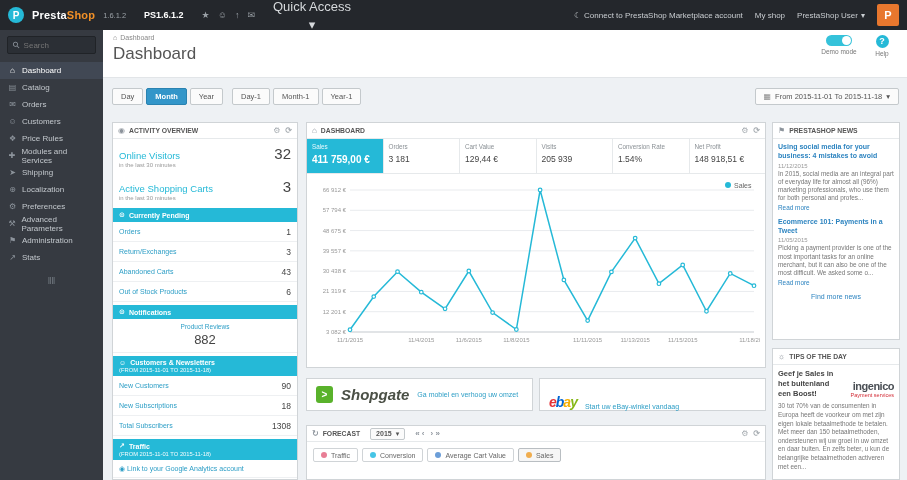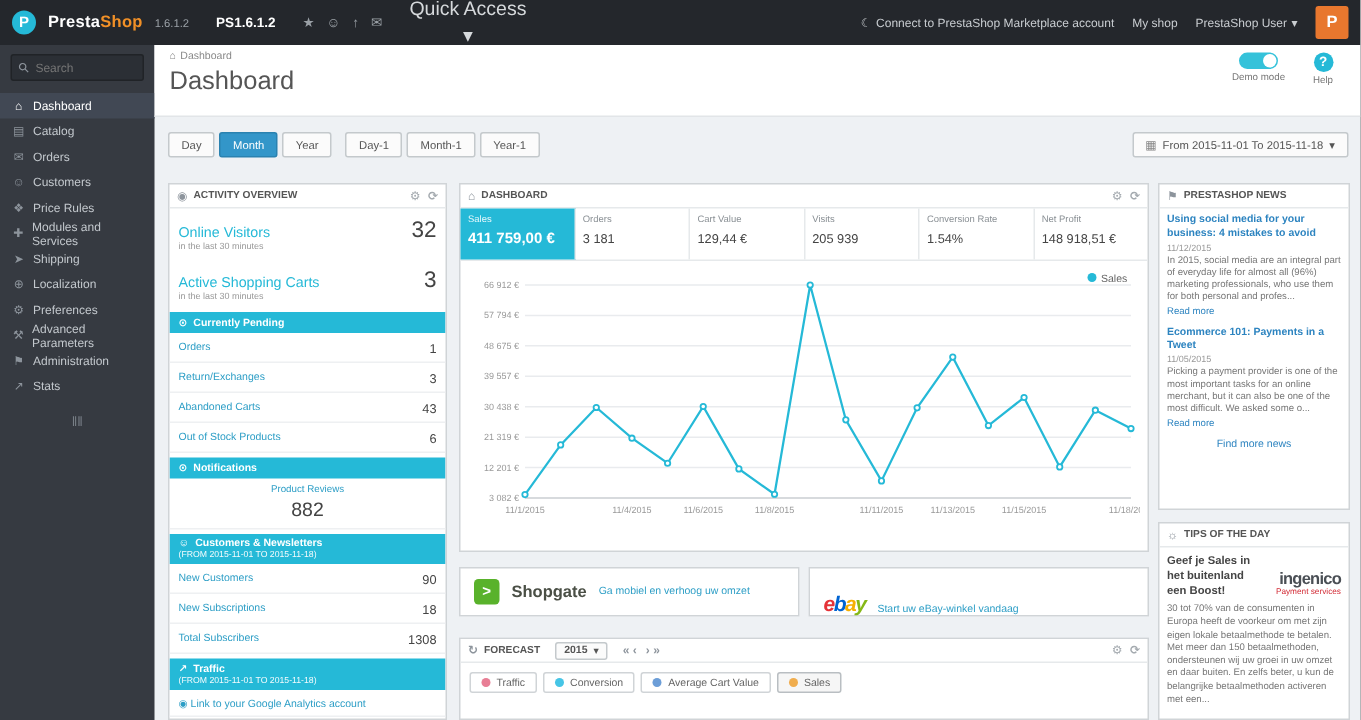--- a/index.html
+++ b/index.html
@@ -48,21 +48,21 @@
   .tiny-label { font-size:6.5px; color:#777; margin-top:2px; }
   .help { position:absolute; right:10px; top:5px; width:30px; text-align:center; cursor:pointer; }
   .help-circle { width:13px; height:13px; border-radius:50%; background:#25b9d7; color:#fff; font-size:9px;
                  line-height:13px; margin:0 auto; font-weight:bold; }
 
   
   .toolbar { position:absolute; left:112px; top:87px; right:8px; height:18px; display:flex; gap:3px; align-items:center; }
   .btn { height:17px; padding:0 8px; background:#fbfbfb; border:1px solid #c4c9cc; border-radius:2px;
          font-size:7.5px; color:#555; display:flex; align-items:center; gap:4px; cursor:pointer;
          font-family:inherit; }
-  .btn.active { background:#3396c9; border-color:#2a82b0; color:#fff; }
+  .btn.active { background:#3396c9; border-color:#2a82b0; color:#fff;font-weight:bold; }
   .grp-gap { margin-left:6px; }
   .date-btn { margin-left:auto; }
   .date-btn .cal { color:#888; font-size:8px; }
 
   
   .panel { position:absolute; background:#fff; border:1px solid #d0d4d7; }
   .panel-h { height:16px; display:flex; align-items:center; gap:4px; padding:0 5px;
              border-bottom:1px solid #e6e9eb; font-size:6.8px; font-weight:bold; color:#555; }
   .ph-icon { color:#8d949c; font-size:8px; }
   .tools { margin-left:auto; display:flex; gap:5px; color:#a5abb0; font-size:8px; }
@@ -99,21 +99,21 @@
   .kpi.active .kl { color:#e8f9fd; }
   .kpi.active .kv { color:#fff; font-size:10px; font-weight:bold; }
   .chart-wrap { padding:2px 3px 0; }
 
   
   .promo { height:33px; display:flex; align-items:center; gap:8px; padding:0 9px; }
   #promo-shopgate { left:306px; top:378px; width:227px; }
   #promo-ebay { left:539px; top:378px; width:227px;align-items:flex-end; }
   .sg-square { width:17px; height:17px; border-radius:3px; background:#59b22b; color:#fff; font-weight:bold;
                font-size:10px; display:flex; align-items:center; justify-content:center; }
-  .sg-name { font-size:11px; font-weight:bold; color:#4a4f45; }
+  .sg-name { font-size:15px; font-weight:bold; color:#4a4f45;font-style:italic; }
   .promo-cta { font-size:7px; color:#2d9ec6; cursor:pointer; }
   .ebay-logo { font-size:14px; font-weight:bold; font-style:italic; letter-spacing:-1px; }
   .ebay-logo .e1 { color:#e53238; } .ebay-logo .e2 { color:#0064d2; }
   .ebay-logo .e3 { color:#f5af02; } .ebay-logo .e4 { color:#86b817; }
 
   
   #forecast-panel { left:306px; top:425px; width:460px; height:55px; overflow:hidden; }
   .year-select { display:flex; align-items:center; gap:4px; border:1px solid #c4c9cc; background:#fbfbfb;
                  border-radius:2px; font-size:7px; color:#555; padding:1px 5px; margin-left:6px; cursor:pointer; }
   .nav-arrows { display:flex; gap:6px; margin-left:6px; color:#8d949c; font-size:8px; }

